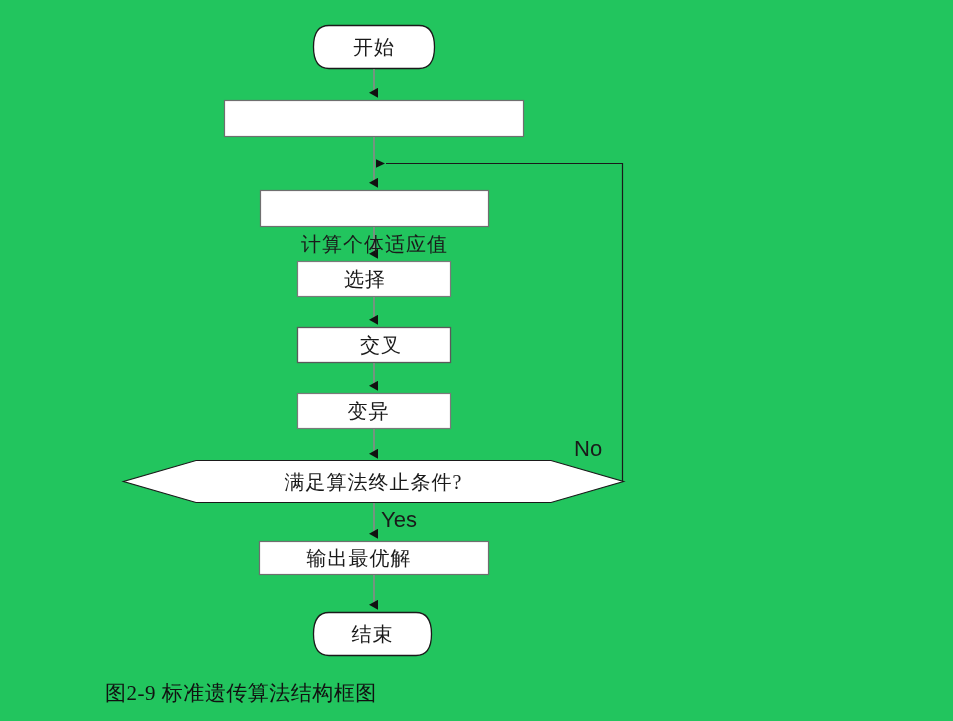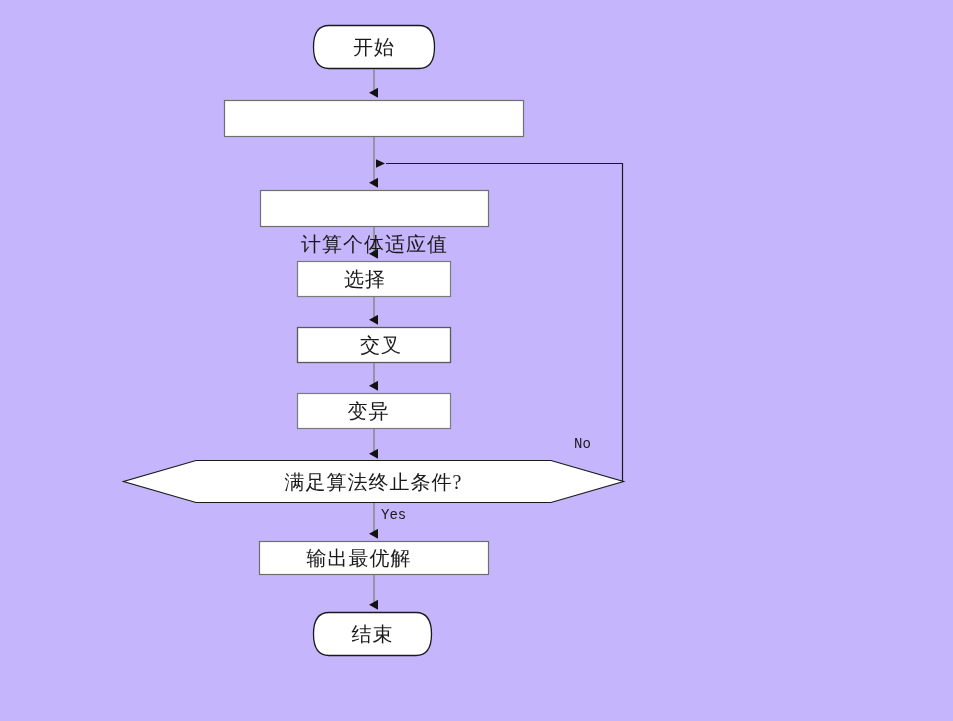--- a/index.html
+++ b/index.html
@@ -8,21 +8,21 @@
     padding: 0;
     background: #ffffff;
   }
   body {
     font-family: "Liberation Serif", "DejaVu Serif", serif;
   }
   #canvas {
     position: relative;
     width: 953px;
     height: 721px;
-    background: #c4b5fd;
+    background: #22c55e;
     overflow: hidden;
   }
   .flow-svg {
     position: absolute;
     left: 0;
     top: 0;
     width: 953px;
     height: 721px;
   }
   .node-label {
@@ -33,22 +33,22 @@
     color: #1a1a1a;
     font-family: "Liberation Serif", "DejaVu Serif", serif;
     font-size: 20px;
     letter-spacing: 1px;
     white-space: nowrap;
     pointer-events: none;
   }
   .edge-label {
     position: absolute;
     color: #1a1a1a;
-    font-family: Liberation Mono, monospace;
-    font-size: 14px;
+    font-family: Liberation Sans, sans-serif;
+    font-size: 22px;
     white-space: nowrap;
   }
   .caption {
     position: absolute;
     left: 105px;
     top: 679px;
     font-family: "Liberation Serif", "DejaVu Serif", serif;
     font-size: 21px;
     color: #111111;
     letter-spacing: 0.5px;
@@ -123,14 +123,15 @@
   <div class="node-label" style="left:123px; top:460px; width:501px; height:45px;">满足算法终止条件?</div>
 
   <div class="node-label" style="left:244px; top:541px; width:230px; height:34px;">输出最优解</div>
 
   <div class="node-label" style="left:313px; top:612px; width:119px; height:44px;">结束</div>
 
   <div class="edge-label" style="left:574px; top:436px;">No</div>
 
   <div class="edge-label" style="left:381px; top:507px;text-align:right;">Yes</div>
 
+  <div class="caption">图2-9  标准遗传算法结构框图</div>
 
 </div>
 
 </body></html>

